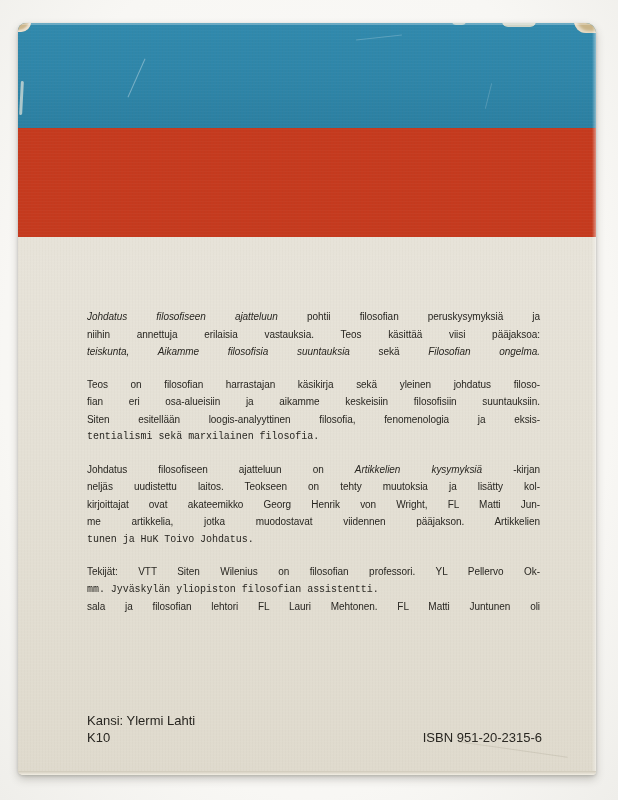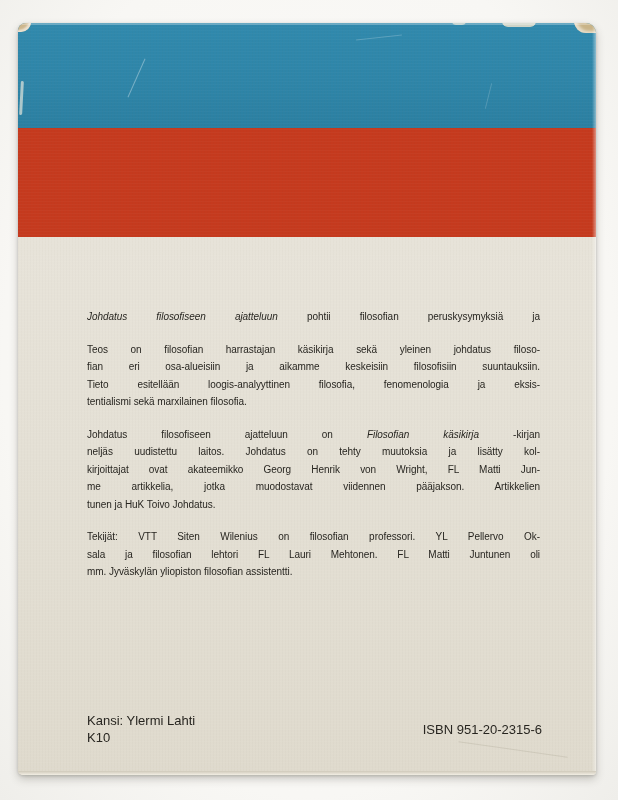--- a/index.html
+++ b/index.html
@@ -39,25 +39,25 @@
     background:linear-gradient(180deg,#e7e3d9 0%, var(--cover) 40%, #dfdacd 100%);
   }
   .blurb{
     position:absolute;left:69px;right:56px;top:237px;
     font-size:10px;line-height:17.5px;color:var(--text);
     letter-spacing:-0.05px;
     margin-top:48px;
   }
   .paragraph{margin-bottom:15px;}
   .line{text-align:justify;text-align-last:justify;-moz-text-align-last:justify;}
-  .line.last{text-align-last:left;-moz-text-align-last:left;}
+  .line.last{text-align-last:left;font-family:Liberation Mono, monospace;-moz-text-align-last:left;}
   .it{font-style:italic;}
   .footer{
     position:absolute;left:69px;right:54px;top:689px;
-    display:flex;justify-content:space-between;align-items:center;
+    display:flex;justify-content:space-between;align-items:flex-end;
     font-size:13px;line-height:17px;color:var(--text);
   }
   .credit-block{display:flex;flex-direction:column;}
   
   .page-edge{position:absolute;left:0;right:0;bottom:0;height:4px;
     background:linear-gradient(180deg,#cfc9ba,#f2eee4);}
   .right-edge{position:absolute;top:0;bottom:0;right:0;width:4px;
     background:linear-gradient(270deg,rgba(255,255,255,.45),rgba(255,255,255,0));}
   .top-edge{position:absolute;left:0;right:0;top:0;height:2px;background:rgba(255,255,255,.28);}
   
@@ -97,38 +97,40 @@
 
     <div class="stripe-red">
       <div class="speck"></div>
     </div>
 
     <div class="cover-body"></div>
 
     <div class="blurb">
         <div class="paragraph">
           <div class="line"><span class="it">Johdatus filosofiseen ajatteluun</span><span> pohtii filosofian peruskysymyksiä ja</span></div>
+          <div class="line"><span>niihin annettuja erilaisia vastauksia. Teos käsittää viisi pääjaksoa:</span></div>
+          <div class="line"><span class="it">teiskunta, Aikamme filosofisia suuntauksia</span><span> sekä </span><span class="it">Filosofian ongelma.</span></div>
         </div>
         <div class="paragraph">
           <div class="line"><span>Teos on filosofian harrastajan käsikirja sekä yleinen johdatus filoso-</span></div>
           <div class="line"><span>fian eri osa-alueisiin ja aikamme keskeisiin filosofisiin suuntauksiin.</span></div>
-          <div class="line"><span>Tieto esitellään loogis-analyyttinen filosofia, fenomenologia ja eksis-</span></div>
+          <div class="line"><span>Siten esitellään loogis-analyyttinen filosofia, fenomenologia ja eksis-</span></div>
           <div class="line last"><span>tentialismi sekä marxilainen filosofia.</span></div>
         </div>
         <div class="paragraph">
-          <div class="line"><span>Johdatus filosofiseen ajatteluun on </span><span class="it">Filosofian käsikirja</span><span> -kirjan</span></div>
-          <div class="line"><span>neljäs uudistettu laitos. Johdatus on tehty muutoksia ja lisätty kol-</span></div>
+          <div class="line"><span>Johdatus filosofiseen ajatteluun on </span><span class="it">Artikkelien kysymyksiä</span><span> -kirjan</span></div>
+          <div class="line"><span>neljäs uudistettu laitos. Teokseen on tehty muutoksia ja lisätty kol-</span></div>
           <div class="line"><span>kirjoittajat ovat akateemikko Georg Henrik von Wright, FL Matti Jun-</span></div>
           <div class="line"><span>me artikkelia, jotka muodostavat viidennen pääjakson. Artikkelien</span></div>
           <div class="line last"><span>tunen ja HuK Toivo Johdatus.</span></div>
         </div>
         <div class="paragraph">
           <div class="line"><span>Tekijät: VTT Siten Wilenius on filosofian professori. YL Pellervo Ok-</span></div>
+          <div class="line last"><span>mm. Jyväskylän yliopiston filosofian assistentti.</span></div>
           <div class="line"><span>sala ja filosofian lehtori FL Lauri Mehtonen. FL Matti Juntunen oli</span></div>
-          <div class="line last"><span>mm. Jyväskylän yliopiston filosofian assistentti.</span></div>
         </div>
       </div>
 
     <div class="footer">
       <div class="credit-block">
         <span>Kansi: Ylermi Lahti</span>
         <span>K10</span>
       </div>
       <span>ISBN 951-20-2315-6</span>
     </div>

